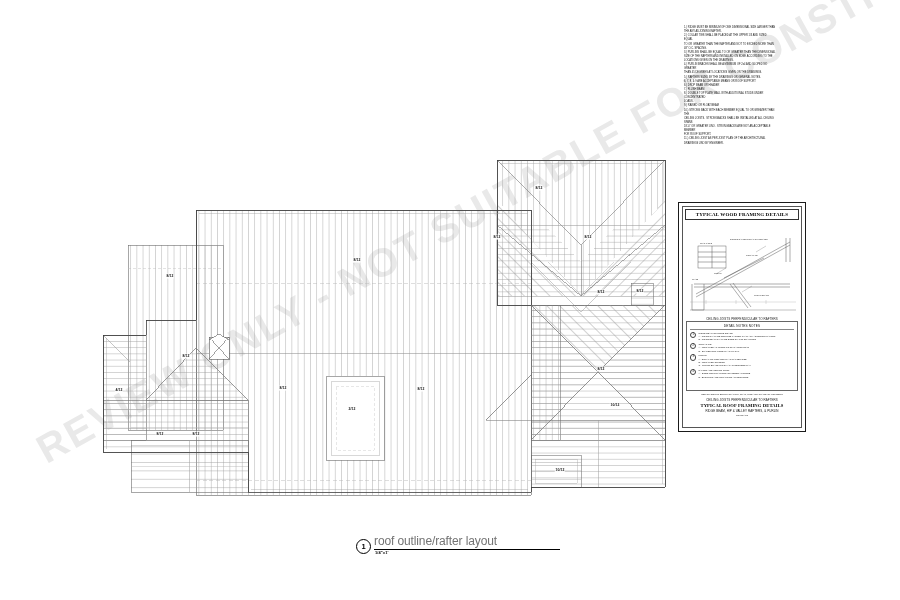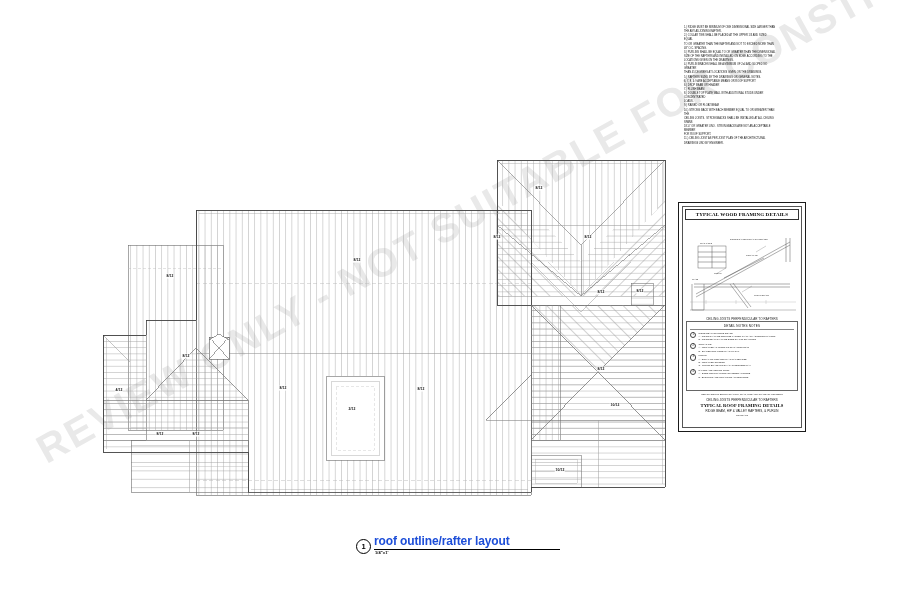--- a/index.html
+++ b/index.html
@@ -84,21 +84,21 @@
   }
 
   
   #title-block{position:absolute;left:356px;top:533px;width:230px;height:26px;}
   #title-block .circle{
     position:absolute;left:0;top:6px;width:13px;height:13px;border-radius:50%;
     border:1.1px solid #000;display:flex;align-items:center;justify-content:center;
     font-size:7.5px;font-weight:bold;color:#000;
   }
   #title-block .tb-name{
-    position:absolute;left:18px;top:1px;font-size:12px;font-weight:bold;color:#1d4ed8;
+    position:absolute;left:18px;top:1px;font-size:12px;font-weight:normal;color:#737373;
     letter-spacing:-0.01em;white-space:nowrap;
   }
   #title-block .tb-rule{
     position:absolute;left:18px;top:16px;width:186px;height:0;
     border-top:1.4px solid #000;
   }
   #title-block .tb-scale{
     position:absolute;left:19px;top:17px;font-size:4px;font-weight:bold;color:#000;
     letter-spacing:0.02em;
   }

